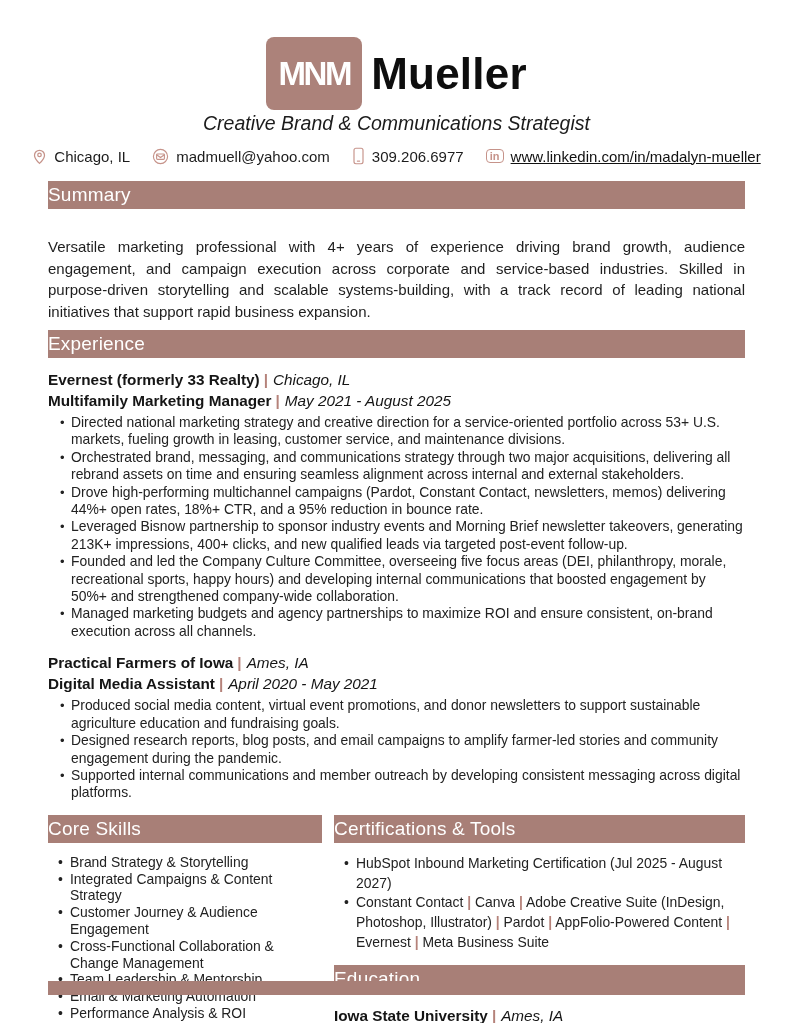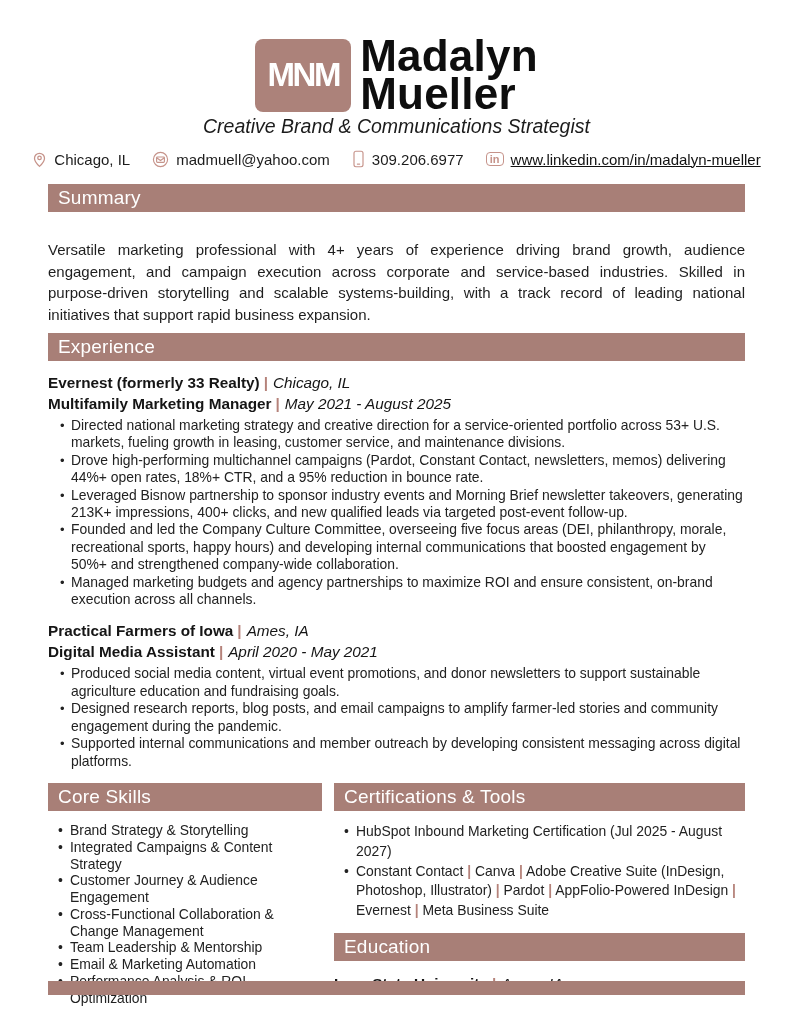--- a/index.html
+++ b/index.html
@@ -43,21 +43,21 @@
     width: 18px; height: 14px; border: 1.6px solid var(--icon); border-radius: 4px;
     display: inline-flex; align-items: center; justify-content: center;
     color: var(--icon); font-size: 11px; font-weight: bold; flex: 0 0 auto;
   }
   .link { color: #111; text-decoration: underline; }
 
   
   .section-bar {
     background: var(--accent); color: #fff;
     height: 28px; line-height: 28px; font-size: 19px;
-    padding-left: 10px; letter-spacing: 0.2px;
+    letter-spacing: 0.2px;
   }
   .bar-summary { margin-top: 16px; }
   .bar-experience { margin-top: 8px; }
 
   .summary-text {
     margin: 27px 0 0; font-size: 15px; line-height: 21.5px;
     text-align: justify; color: #1e1e1e;
   }
 
   
@@ -93,21 +93,20 @@
 <body>
 
 <div class="page">
   <div class="content">
 
     <header class="brand-row">
       <div class="logo">
         <span class="logo-text">MNM</span>
       </div>
       <h1 class="name">
-        <span>Madalyn</span>
         <span>Mueller</span>
       </h1>
     </header>
 
     <div class="tagline">Creative Brand &amp; Communications Strategist</div>
 
     <div class="contact-row">
       <span class="c-item">
         <svg width="15" height="17" viewBox="0 0 24 26" fill="none" stroke="currentColor" stroke-width="2">
           <path d="M12 24s-8-7.2-8-13a8 8 0 1 1 16 0c0 5.8-8 13-8 13z"></path>
@@ -142,20 +141,21 @@
     <div class="section-bar bar-experience">Experience</div>
 
     <div class="job-head">
       <span>Evernest (formerly 33 Realty)</span><span class="sep"></span><span class="ital">Chicago, IL</span>
     </div>
     <div class="job-head" style="margin-top:0;">
       <span>Multifamily Marketing Manager</span><span class="sep"></span><span class="ital">May 2021 - August 2025</span>
     </div>
     <ul class="bullets">
       <li>Directed national marketing strategy and creative direction for a service-oriented portfolio across 53+ U.S. markets, fueling growth in leasing, customer service, and maintenance divisions.</li>
+      <li>Orchestrated brand, messaging, and communications strategy through two major acquisitions, delivering all rebrand assets on time and ensuring seamless alignment across internal and external stakeholders.</li>
       <li>Drove high-performing multichannel campaigns (Pardot, Constant Contact, newsletters, memos) delivering 44%+ open rates, 18%+ CTR, and a 95% reduction in bounce rate.</li>
       <li>Leveraged Bisnow partnership to sponsor industry events and Morning Brief newsletter takeovers, generating 213K+ impressions, 400+ clicks, and new qualified leads via targeted post-event follow-up.</li>
       <li>Founded and led the Company Culture Committee, overseeing five focus areas (DEI, philanthropy, morale, recreational sports, happy hours) and developing internal communications that boosted engagement by 50%+ and strengthened company-wide collaboration.</li>
       <li>Managed marketing budgets and agency partnerships to maximize ROI and ensure consistent, on-brand execution across all channels.</li>
     </ul>
 
     <div class="job-head second">
       <span>Practical Farmers of Iowa</span><span class="sep"></span><span class="ital">Ames, IA</span>
     </div>
     <div class="job-head" style="margin-top:0;">
@@ -184,21 +184,21 @@
 
       <div class="col-right">
         <div class="section-bar">Certifications &amp; Tools</div>
         <ul class="certs">
           <li>HubSpot Inbound Marketing Certification (Jul 2025 - August 2027)</li>
           <li>
             <span class="tool">Constant Contact</span>
             <span class="tool">Canva</span>
             <span class="tool">Adobe Creative Suite (InDesign, Photoshop, Illustrator)</span>
             <span class="tool">Pardot</span>
-            <span class="tool">AppFolio-Powered InDesign</span>
+            <span class="tool">AppFolio-Powered Content</span>
             <span class="tool">Evernest</span>
             <span class="tool">Meta Business Suite</span>
           </li>
         </ul>
 
         <div class="section-bar bar-education">Education</div>
         <div class="edu-head">
           <span>Iowa State University</span><span class="sep"></span><span class="ital">Ames, IA</span>
         </div>
 

